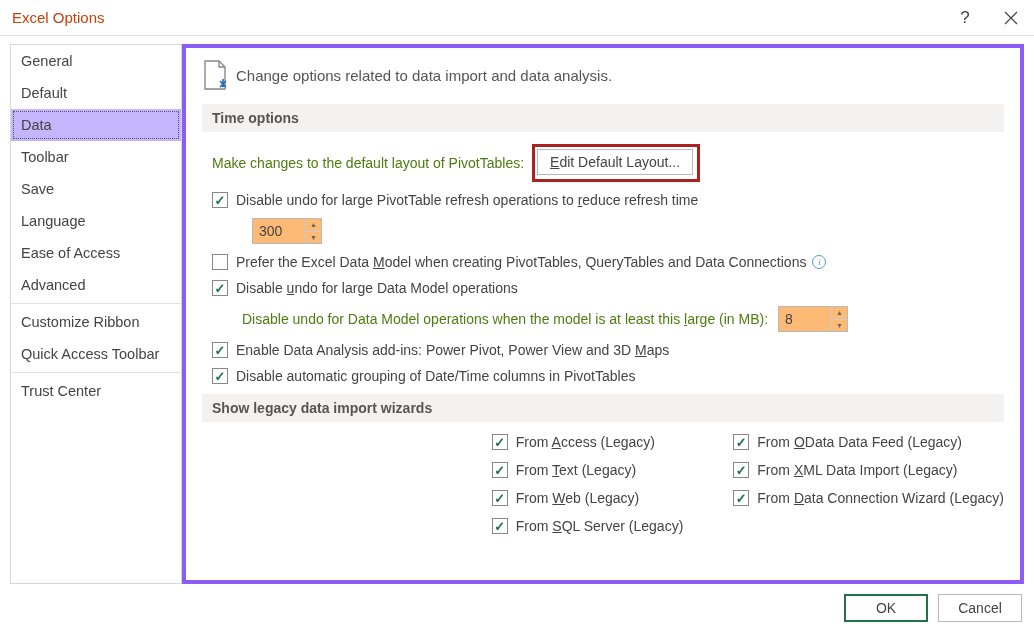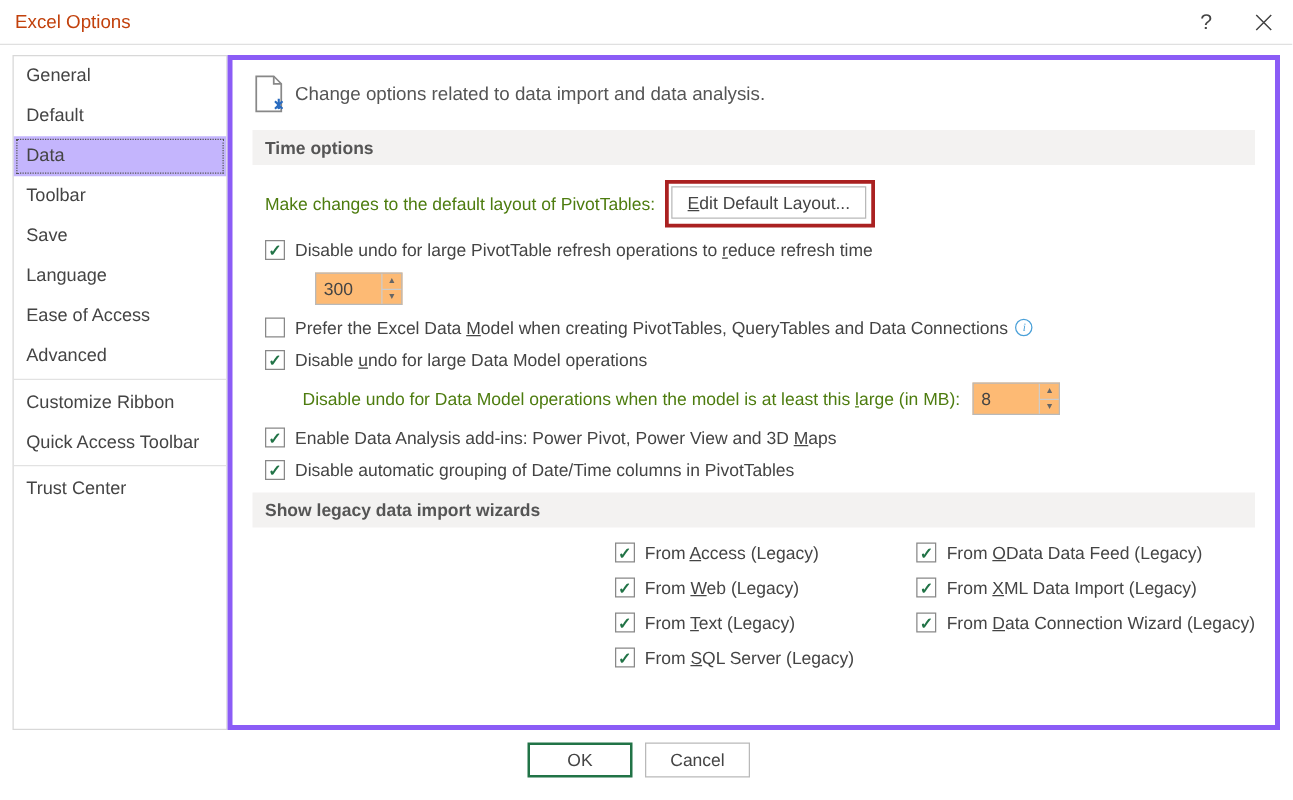--- a/index.html
+++ b/index.html
@@ -197,21 +197,21 @@
   }
   .legacy-cols .col {
     display: flex;
     flex-direction: column;
     gap: 12px;
   }
   .footer {
     height: 48px;
     display: flex;
     align-items: center;
-    justify-content: center;
+    justify-content: flex-end;
     padding-right: 12px;
     gap: 10px;
   }
   .footer .fbtn {
     min-width: 84px;
     height: 28px;
     border: 1px solid #b9b9b9;
     background: #fff;
     display: flex;
     align-items: center;
@@ -338,25 +338,25 @@
       <div class="section-header">Show legacy data import wizards</div>
 
       <div class="legacy-cols">
         <div class="col">
           <div class="chk">
             <span class="chkbox checked"></span>
             <span>From <span style="text-decoration:underline">A</span>ccess (Legacy)</span>
           </div>
           <div class="chk">
             <span class="chkbox checked"></span>
+            <span>From <span style="text-decoration:underline">T</span>ext (Legacy)</span>
+          </div>
+          <div class="chk">
+            <span class="chkbox checked"></span>
             <span>From <span style="text-decoration:underline">W</span>eb (Legacy)</span>
-          </div>
-          <div class="chk">
-            <span class="chkbox checked"></span>
-            <span>From <span style="text-decoration:underline">T</span>ext (Legacy)</span>
           </div>
           <div class="chk">
             <span class="chkbox checked"></span>
             <span>From <span style="text-decoration:underline">S</span>QL Server (Legacy)</span>
           </div>
         </div>
         <div class="col">
           <div class="chk">
             <span class="chkbox checked"></span>
             <span>From <span style="text-decoration:underline">O</span>Data Data Feed (Legacy)</span>

